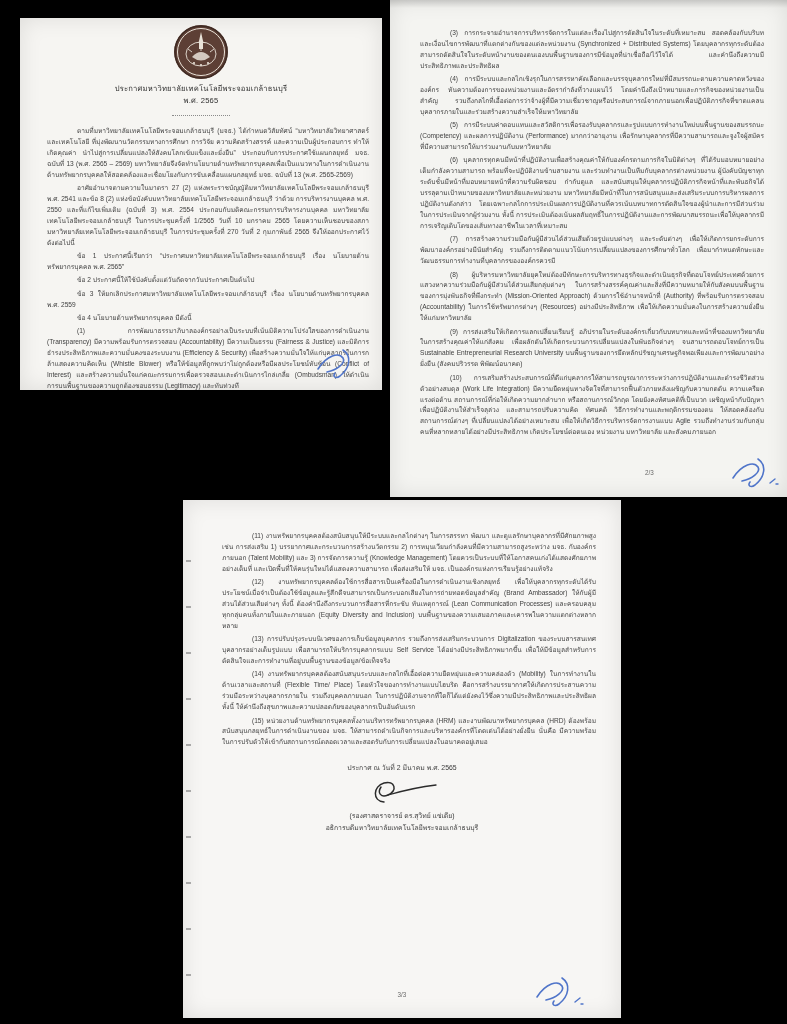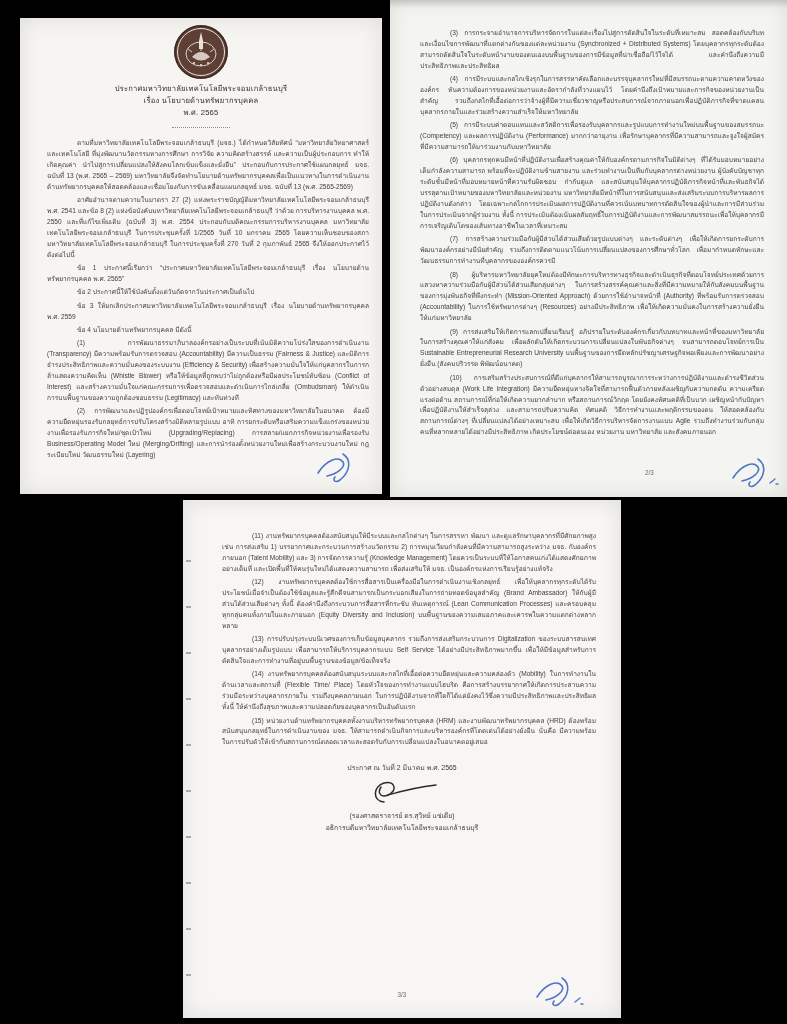--- a/index.html
+++ b/index.html
@@ -4,21 +4,21 @@
 <style>
   html,body{margin:0;padding:0;background:#000;}
   .canvas{
     position:relative;width:787px;height:1024px;background:#000;overflow:hidden;
     font-family:"Liberation Sans","DejaVu Sans",sans-serif;
   }
   .page{
     position:absolute;background:#f6f5f2;color:#3f3f3f;overflow:hidden;
     box-shadow:inset 0 0 22px rgba(0,0,0,0.10);
   }
-  .page1{left:20px;top:18px;width:362px;height:476px;}
+  .page1{left:20px;top:18px;width:362px;height:372px;}
   .page2{left:390px;top:0;width:397px;height:497px;background:#f4f4f1;}
   .page3{left:183px;top:500px;width:438px;height:518px;background:#f7f6f4;}
   .page2::before{content:"";position:absolute;left:0;top:0;right:0;height:8px;
     background:linear-gradient(to bottom,rgba(0,0,0,0.14),rgba(0,0,0,0));}
   .seal{width:58px;height:58px;margin:5px auto 2px;display:block;}
   .title{ text-align:center;font-size:7.6px;line-height:12px;color:#2e2e2e;letter-spacing:.2px;}
   .title.year{margin-bottom:8px;}
   .separator{width:58px;margin:4px auto 10px;border-top:1.2px dotted #8a8a8a;height:0;}
   .body{text-align:justify;font-size:6.6px;line-height:10.9px;word-break:break-word;}
   .page1 .body{padding:0 13px 0 27px;}
@@ -53,21 +53,20 @@
       <ellipse cx="29" cy="31" rx="15" ry="12" fill="none" stroke="#e9e2d8" stroke-width="0.9"></ellipse>
       <polygon points="29,9 31.5,20 26.5,20" fill="#e9e2d8"></polygon>
       <rect x="27" y="20" width="4" height="6" fill="#e9e2d8"></rect>
       <path d="M20 34 q9 -10 18 0 q-9 7 -18 0 Z" fill="#e9e2d8" opacity="0.85"></path>
       <path d="M16 26 l4 3 M42 26 l-4 3 M29 22 v6" stroke="#e9e2d8" stroke-width="0.9" fill="none"></path>
       <circle cx="22" cy="40" r="1.1" fill="#e9e2d8"></circle>
       <circle cx="29" cy="42" r="1.1" fill="#e9e2d8"></circle>
       <circle cx="36" cy="40" r="1.1" fill="#e9e2d8"></circle>
     </svg>
     <div class="title">ประกาศมหาวิทยาลัยเทคโนโลยีพระจอมเกล้าธนบุรี</div>
-    <div class="title">เรื่อง  นโยบายด้านทรัพยากรบุคคล</div>
     <div class="title year">พ.ศ. 2565</div>
     <div class="separator"></div>
     <div class="body">
         <p class="para">ตามที่มหาวิทยาลัยเทคโนโลยีพระจอมเกล้าธนบุรี (มจธ.) ได้กำหนดวิสัยทัศน์ “มหาวิทยาลัยวิทยาศาสตร์และเทคโนโลยี ที่มุ่งพัฒนานวัตกรรมทางการศึกษา การวิจัย ความคิดสร้างสรรค์ และความเป็นผู้ประกอบการ ทำให้เกิดคุณค่า นำไปสู่การเปลี่ยนแปลงให้สังคมโลกเข้มแข็งและยั่งยืน” ประกอบกับการประกาศใช้แผนกลยุทธ์ มจธ. ฉบับที่ 13 (พ.ศ. 2565 – 2569) มหาวิทยาลัยจึงจัดทำนโยบายด้านทรัพยากรบุคคลเพื่อเป็นแนวทางในการดำเนินงานด้านทรัพยากรบุคคลให้สอดคล้องและเชื่อมโยงกับการขับเคลื่อนแผนกลยุทธ์ มจธ. ฉบับที่ 13 (พ.ศ. 2565-2569)</p>
         <p class="para">อาศัยอำนาจตามความในมาตรา 27 (2) แห่งพระราชบัญญัติมหาวิทยาลัยเทคโนโลยีพระจอมเกล้าธนบุรี พ.ศ. 2541 และข้อ 8 (2) แห่งข้อบังคับมหาวิทยาลัยเทคโนโลยีพระจอมเกล้าธนบุรี ว่าด้วย การบริหารงานบุคคล พ.ศ. 2550 และที่แก้ไขเพิ่มเติม (ฉบับที่ 3) พ.ศ. 2554 ประกอบกับมติคณะกรรมการบริหารงานบุคคล มหาวิทยาลัยเทคโนโลยีพระจอมเกล้าธนบุรี ในการประชุมครั้งที่ 1/2565 วันที่ 10 มกราคม 2565 โดยความเห็นชอบของสภามหาวิทยาลัยเทคโนโลยีพระจอมเกล้าธนบุรี ในการประชุมครั้งที่ 270 วันที่ 2 กุมภาพันธ์ 2565 จึงให้ออกประกาศไว้ดังต่อไปนี้</p>
         <p class="para">ข้อ 1  ประกาศนี้เรียกว่า “ประกาศมหาวิทยาลัยเทคโนโลยีพระจอมเกล้าธนบุรี เรื่อง นโยบายด้านทรัพยากรบุคคล พ.ศ. 2565”</p>
         <p class="para">ข้อ 2  ประกาศนี้ให้ใช้บังคับตั้งแต่วันถัดจากวันประกาศเป็นต้นไป</p>
         <p class="para">ข้อ 3  ให้ยกเลิกประกาศมหาวิทยาลัยเทคโนโลยีพระจอมเกล้าธนบุรี เรื่อง นโยบายด้านทรัพยากรบุคคล พ.ศ. 2559</p>
         <p class="para">ข้อ 4  นโยบายด้านทรัพยากรบุคคล มีดังนี้</p>
         <p class="para">(1) การพัฒนาธรรมาภิบาลองค์กรอย่างเป็นระบบที่เน้นมิติความโปร่งใสของการดำเนินงาน (Transparency) มีความพร้อมรับการตรวจสอบ (Accountability) มีความเป็นธรรม (Fairness &amp; Justice) และมิติการธำรงประสิทธิภาพและความมั่นคงของระบบงาน (Efficiency &amp; Security) เพื่อสร้างความมั่นใจให้แก่บุคลากรในการกล้าแสดงความคิดเห็น (Whistle Blower) หรือให้ข้อมูลที่ถูกพบว่าไม่ถูกต้องหรือมีผลประโยชน์ทับซ้อน (Conflict of Interest) และสร้างความมั่นใจแก่คณะกรรมการเพื่อตรวจสอบและดำเนินการไกล่เกลี่ย (Ombudsman) ให้ดำเนินการบนพื้นฐานของความถูกต้องชอบธรรม (Legitimacy) และทันท่วงที</p>

